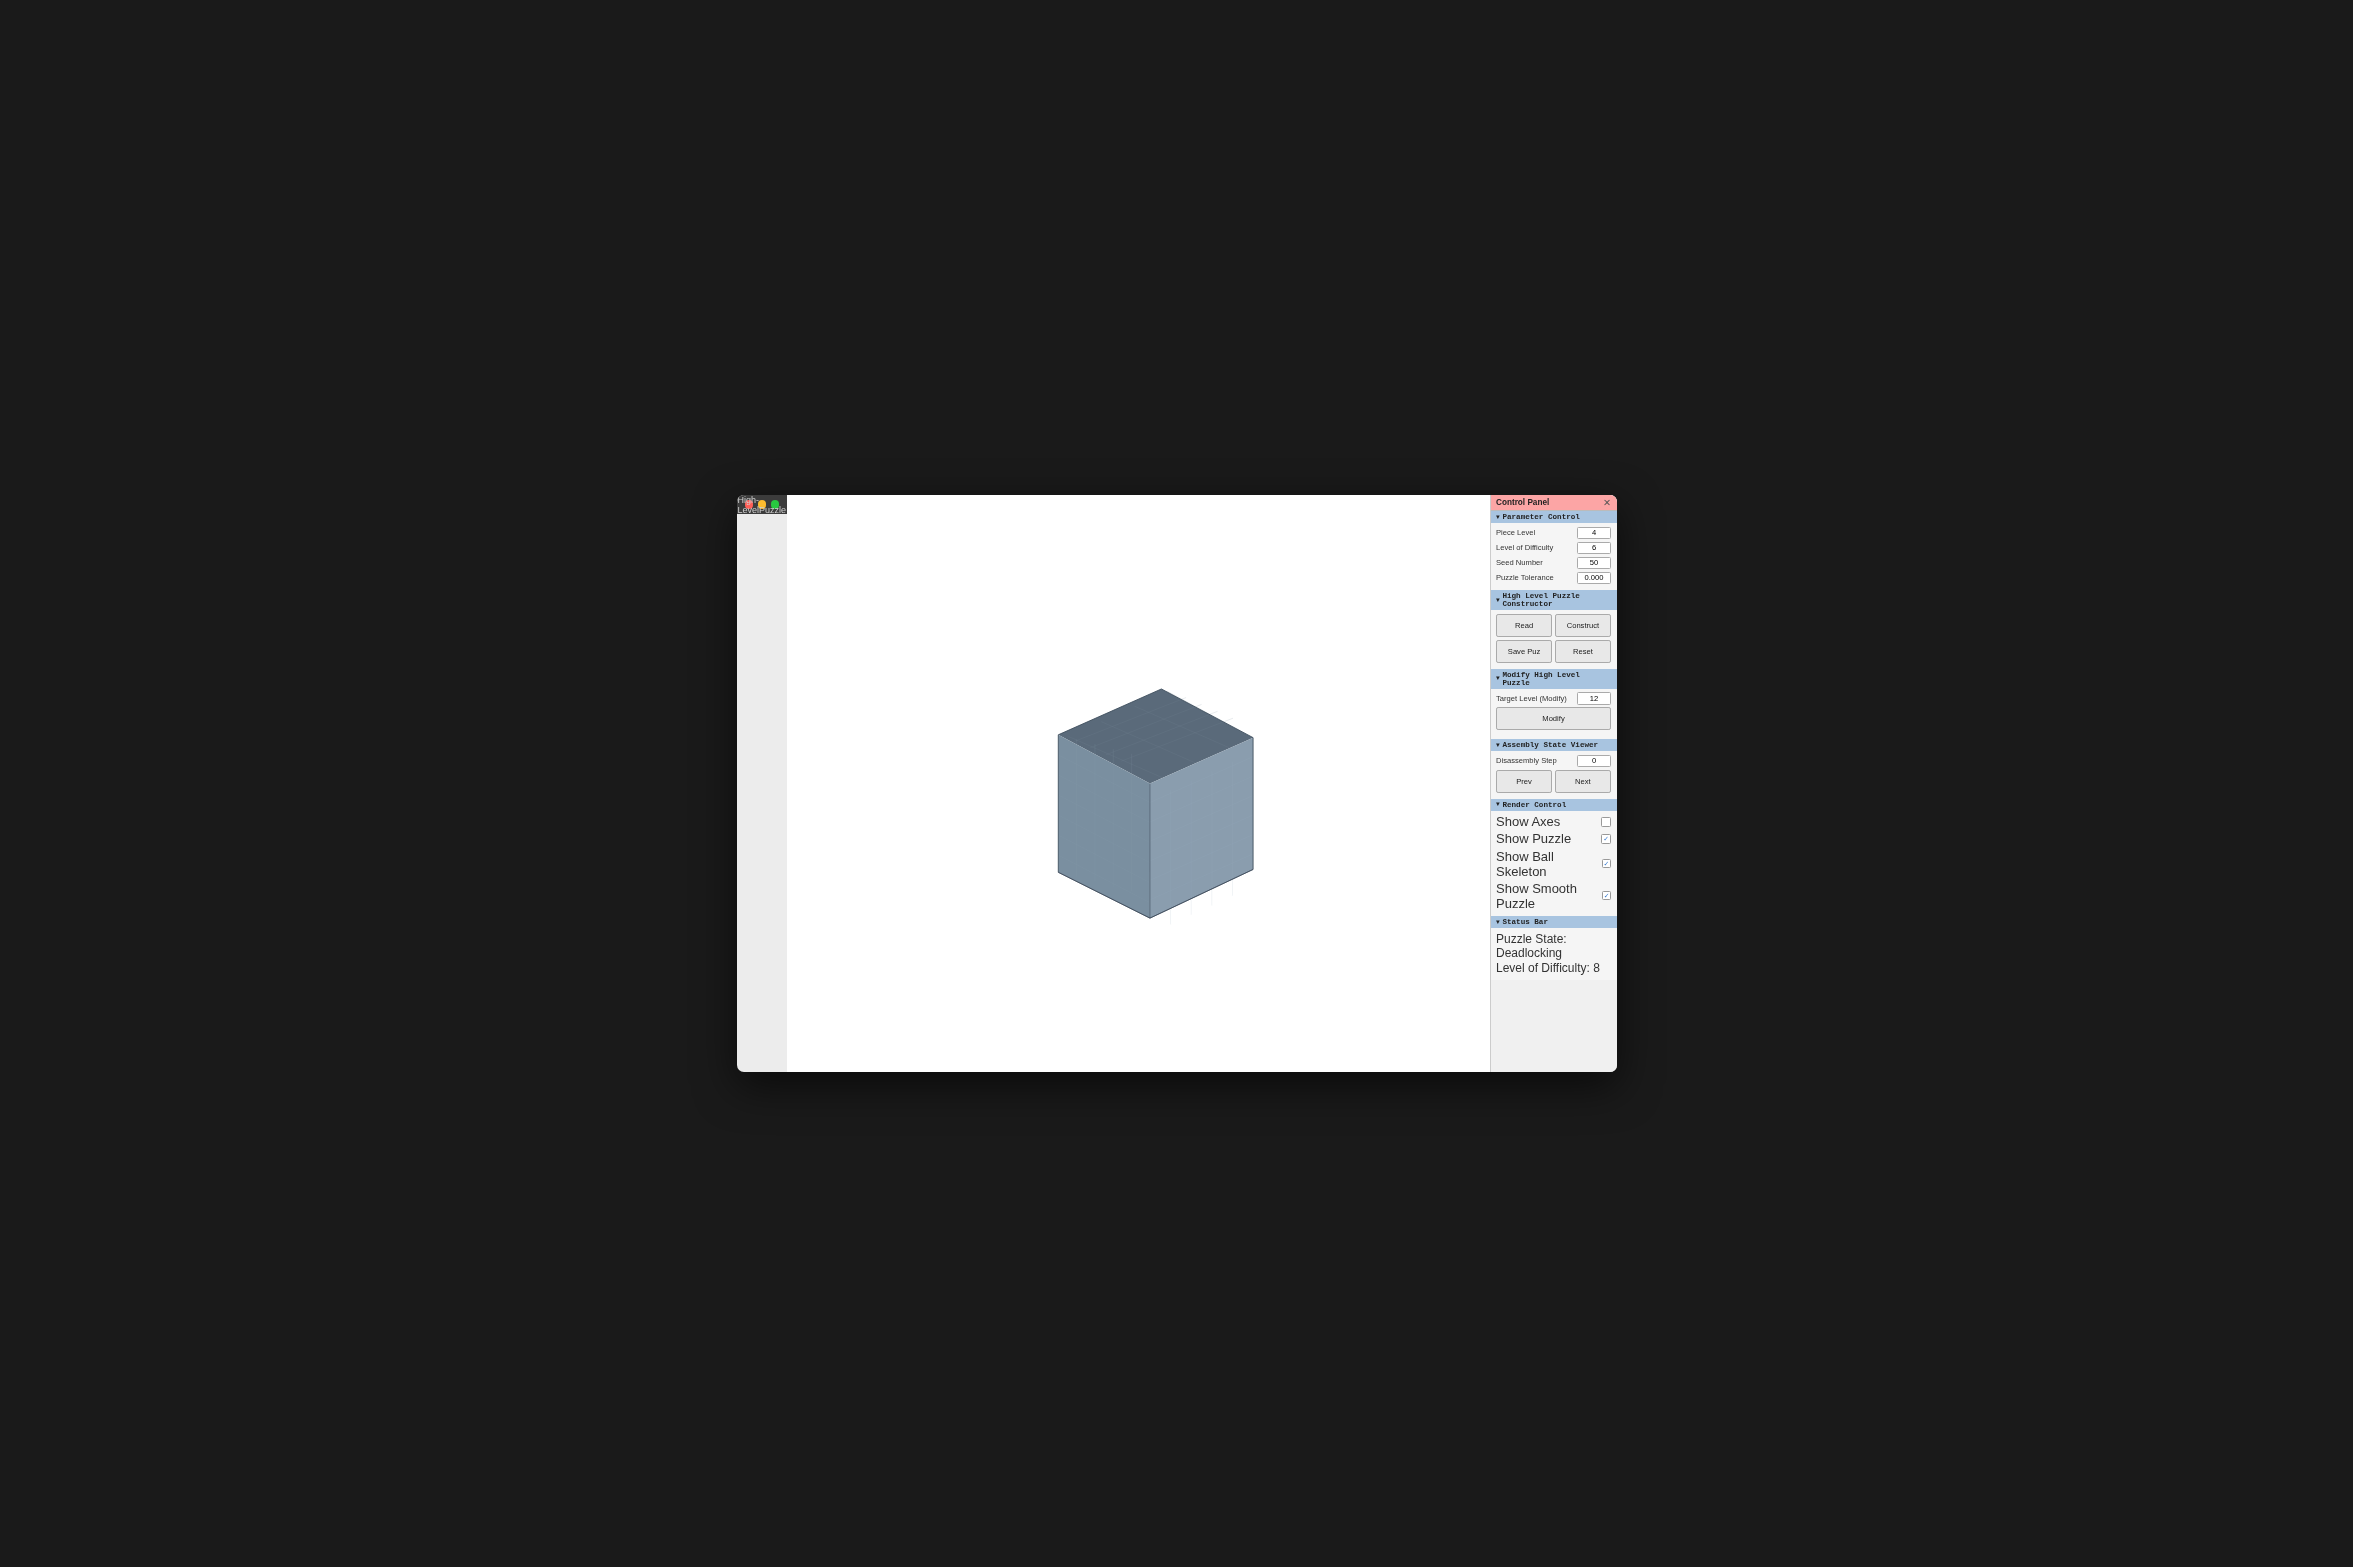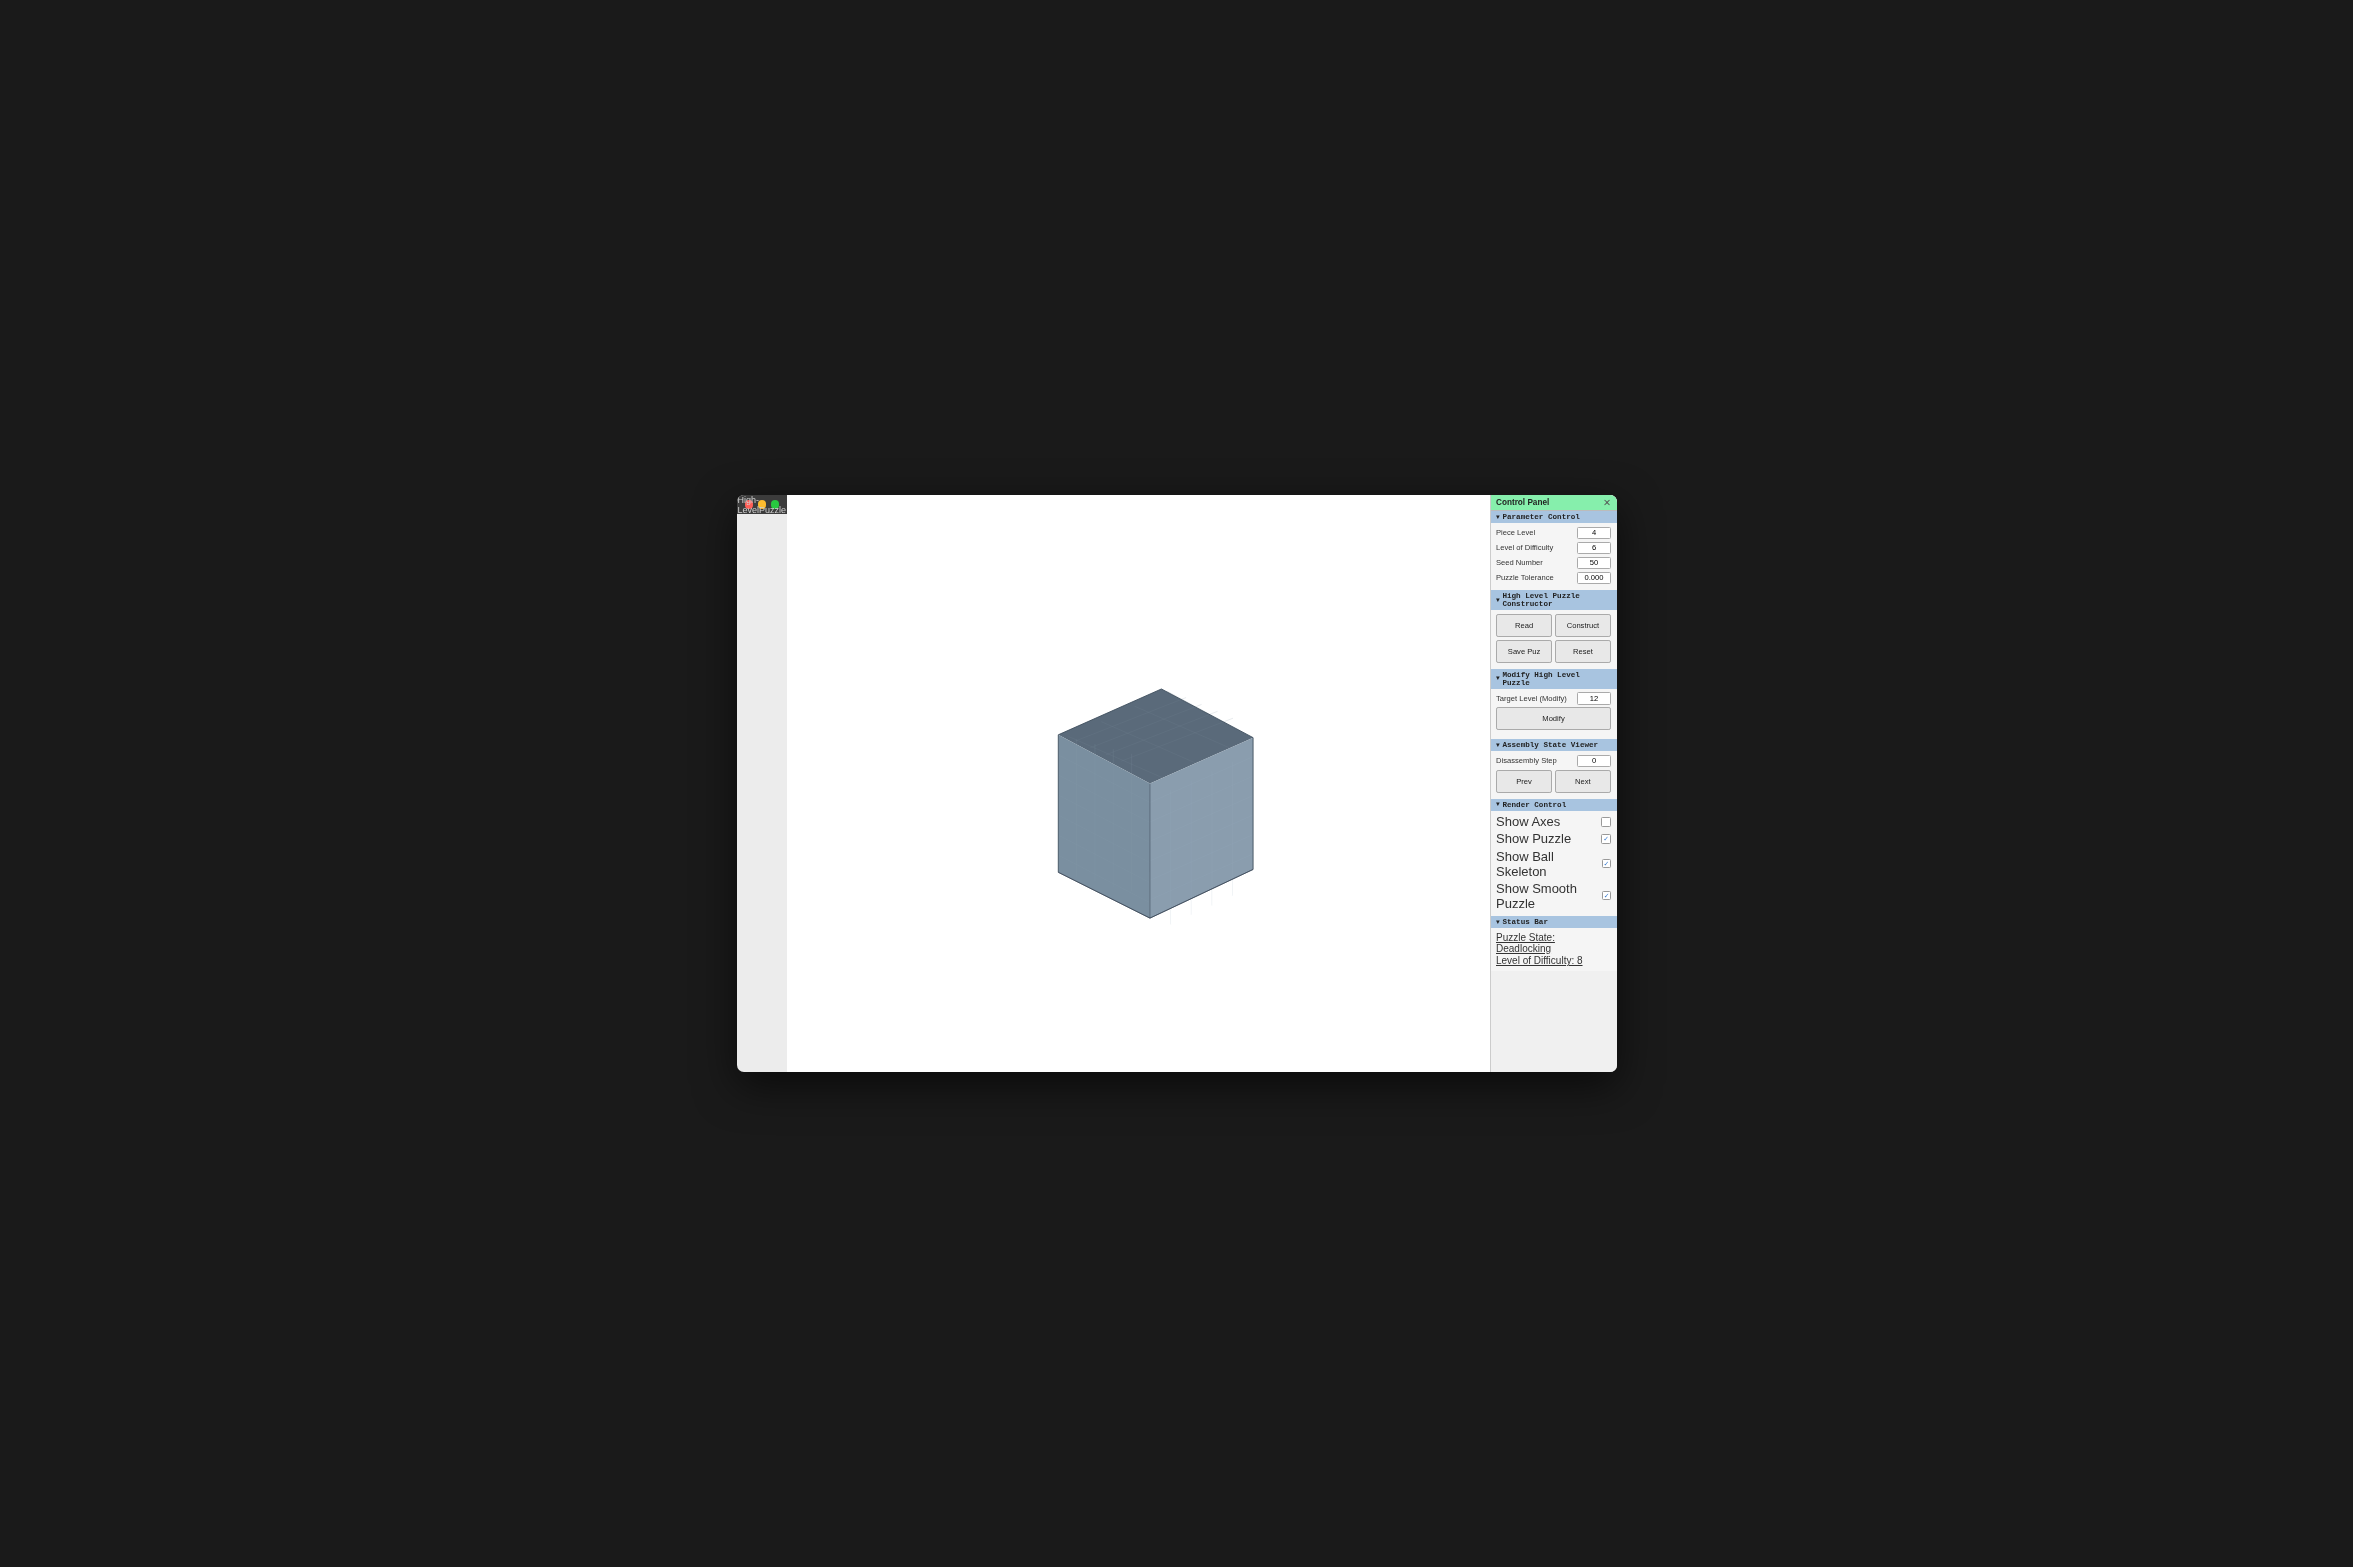--- a/index.html
+++ b/index.html
@@ -96,21 +96,21 @@
       width: 127px;
       background: #f0f0f0;
       border-left: 0.7px solid #ccc;
       overflow-y: auto;
       font-size: 7.6px;
       color: #222;
       flex-shrink: 0;
     }
 
     .panel-header {
-      background: #86efac;
+      background: #fca5a5;
       padding: 2.7px 5.5px;
       font-weight: 600;
       font-size: 8.2px;
       border-bottom: 0.7px solid #bbb;
       display: flex;
       align-items: center;
       justify-content: space-between;
     }
 
     .panel-close {
@@ -216,24 +216,23 @@
       cursor: pointer;
       border-radius: 1.4px;
     }
 
     .status-section {
       padding: 3.4px 5.5px;
       background: #f5f5f5;
     }
 
     .status-text {
-      font-size: 10px;
+      font-size: 12px;
       color: #333;
       margin-bottom: 1.4px;
-      text-decoration: underline;
     }
   </style>
 </head>
 <body>
 
 <div class="window">
 
   <div class="titlebar">
     <div class="titlebar-buttons">
       <button class="tb-btn tb-close"></button>

